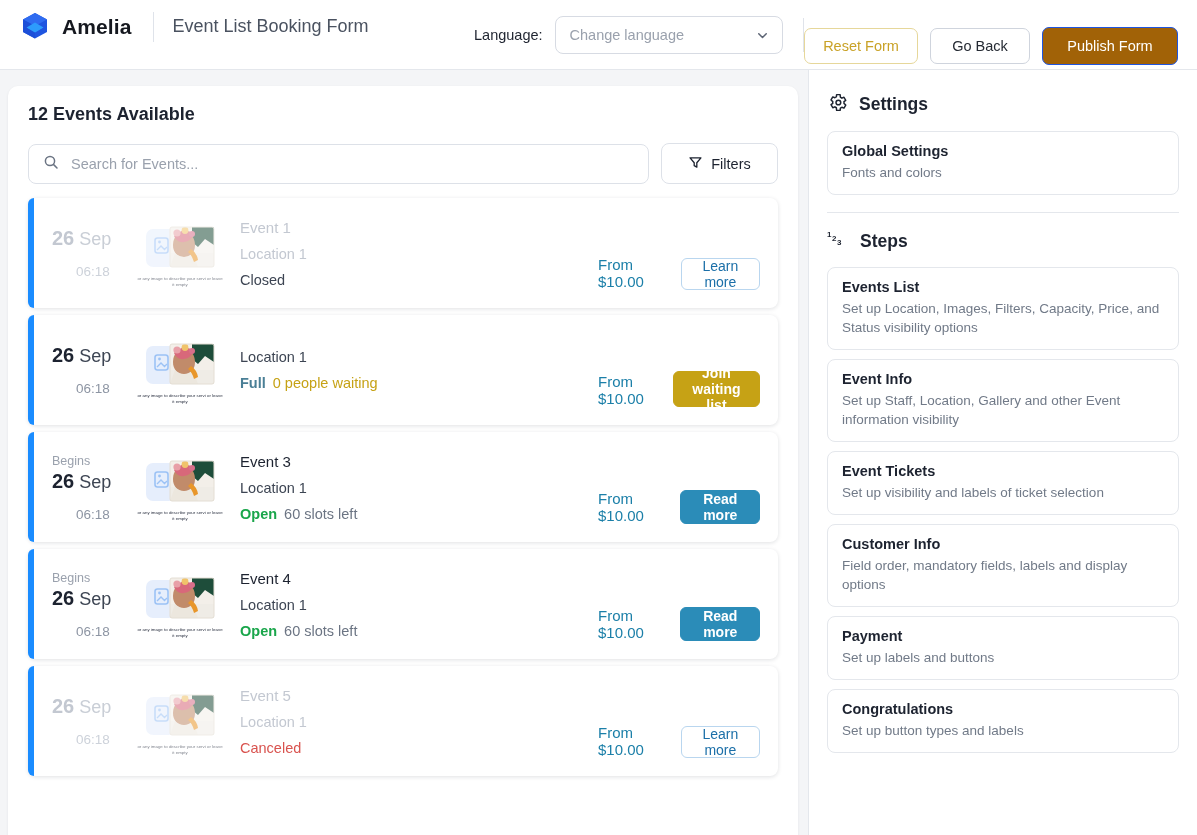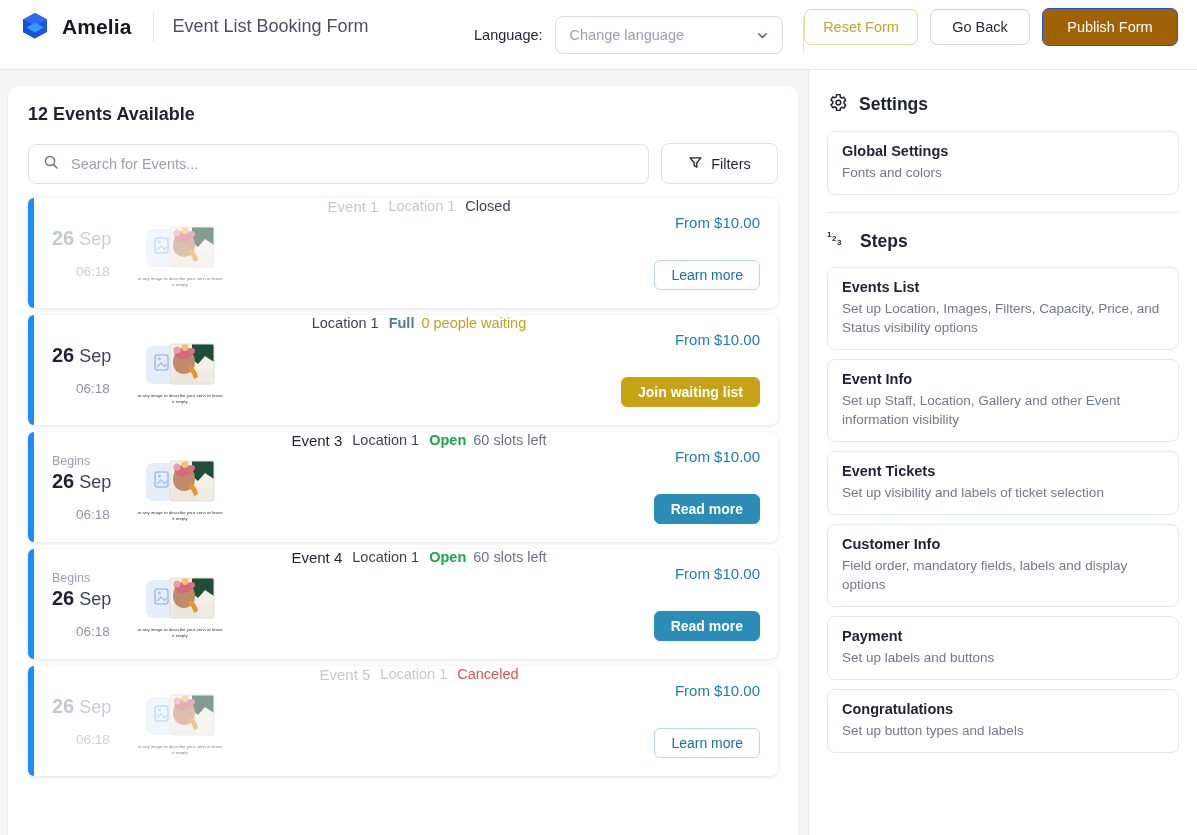--- a/index.html
+++ b/index.html
@@ -40,21 +40,21 @@
     width: 228px; height: 38px;
     border: 1px solid #d7dbe3; border-radius: 8px;
     background: #fff; display: flex; align-items: center;
     padding: 0 12px 0 14px; justify-content: space-between;
   }
   .lang-value { font-size: 14.5px; color: #9aa1ad; }
   .chev { color: #5c6474; display:flex; }
 
   .hdiv2 { position: absolute; left: 803px; top: 18px; width: 1px; height: 34px; background: #dfe3ea; }
 
-  .hdr-actions { position: absolute; right: 19px; top: 8px; display: flex; gap: 12px; align-items: center; }
+  .hdr-actions { position: absolute; right: 19px; top: 27px; display: flex; gap: 12px; align-items: center; }
   .btn { border-radius: 7px; font-size: 14.5px; cursor: pointer; display:flex; align-items:center; justify-content:center; }
   .btn-reset { width: 114px; height: 36px; border: 1px solid #e6d79a; background: #fff; color: #c9a227; }
   .btn-goback { width: 100px; height: 36px; border: 1px solid #cfd4dd; background: #fff; color: #252a33; }
   .btn-publish { width: 136px; height: 38px; border: 1px solid #1f55e0; background: #a16207; color: #fff; font-weight: 500; }
 
   
   .body-wrap { display: flex; width: 1197px; height: 765px; background: #f4f5f7; }
   .main-col { width: 808px; height: 765px; background: #f4f5f7; padding: 16px 10px 0 8px; position: relative; }
   .side-col { width: 389px; height: 765px; background: #ffffff; border-left: 1px solid #e4e7ec; padding: 0; }
 
@@ -96,26 +96,26 @@
   .ev-begins { font-size: 12.5px; color: #9aa1ad; line-height: 17px; }
   .ev-daywrap { display: flex; align-items: baseline; gap: 5px; }
   .ev-day { font-size: 20px; font-weight: 700; color: #1d2330; }
   .ev-mon { font-size: 18px; color: #3d4553; }
   .ev-time { font-size: 13.5px; color: #8d95a3; margin-top: 14px; text-align: center; }
 
   .ev-thumb { width: 92px; display:flex; flex-direction:column; align-items:center; justify-content:center; padding-top: 4px;}
   .thumb-art { width: 72px; height: 50px; position: relative; }
   .thumb-cap { font-size: 4.4px; color: #2a3040; text-align: center; line-height: 6px; margin-top: 3px; width: 86px; }
 
-  .ev-info { flex: 1; display: flex; flex-direction: row; justify-content: center; padding-left: 14px; gap: 10px; }
+  .ev-info { flex: 1; display: flex; flex-direction: column; justify-content: center; padding-left: 14px; gap: 10px; }
   .ev-name { font-size: 15px; color: #1d2330; font-weight: 400; }
   .ev-loc { font-size: 14.5px; color: #3d4553; }
   .ev-status { font-size: 14.5px; display: flex; gap: 7px; align-items: baseline; }
 
-  .ev-right { width: 180px; display: flex; flex-direction: column; align-items: flex-end; justify-content: space-between; padding: 16px 18px 18px 0; gap: 29px; }
+  .ev-right { width: 180px; display: flex; flex-direction: row; align-items: flex-end; justify-content: space-between; padding: 16px 18px 18px 0; gap: 29px; }
   .ev-price { font-size: 15px; color: #1b7fa8; font-weight: 500; }
   .ev-btn { height: 32px; border-radius: 6px; font-size: 14px; display:flex; align-items:center; justify-content:center; cursor: pointer; padding: 0 16px; }
   .ev-btn.learn { border: 1px solid #b9d6ef; background: #fff; color: #1b6fa8; }
   .ev-btn.read { border: 1px solid #2b8cb8; background: #2b8cb8; color: #fff; font-weight: 600; height: 34px; }
   .ev-btn.waiting { border: 1px solid #c6a215; background: #c6a215; color: #fff; font-weight: 600; height: 36px; }
 
   .card-dim .ev-name, .card-dim .ev-loc { color: #c3c8d1; }
   .card-dim .ev-day { color: #c3c8d1; }
   .card-dim .ev-mon { color: #c9ced6; }
   .card-dim .ev-time { color: #cdd2da; }

